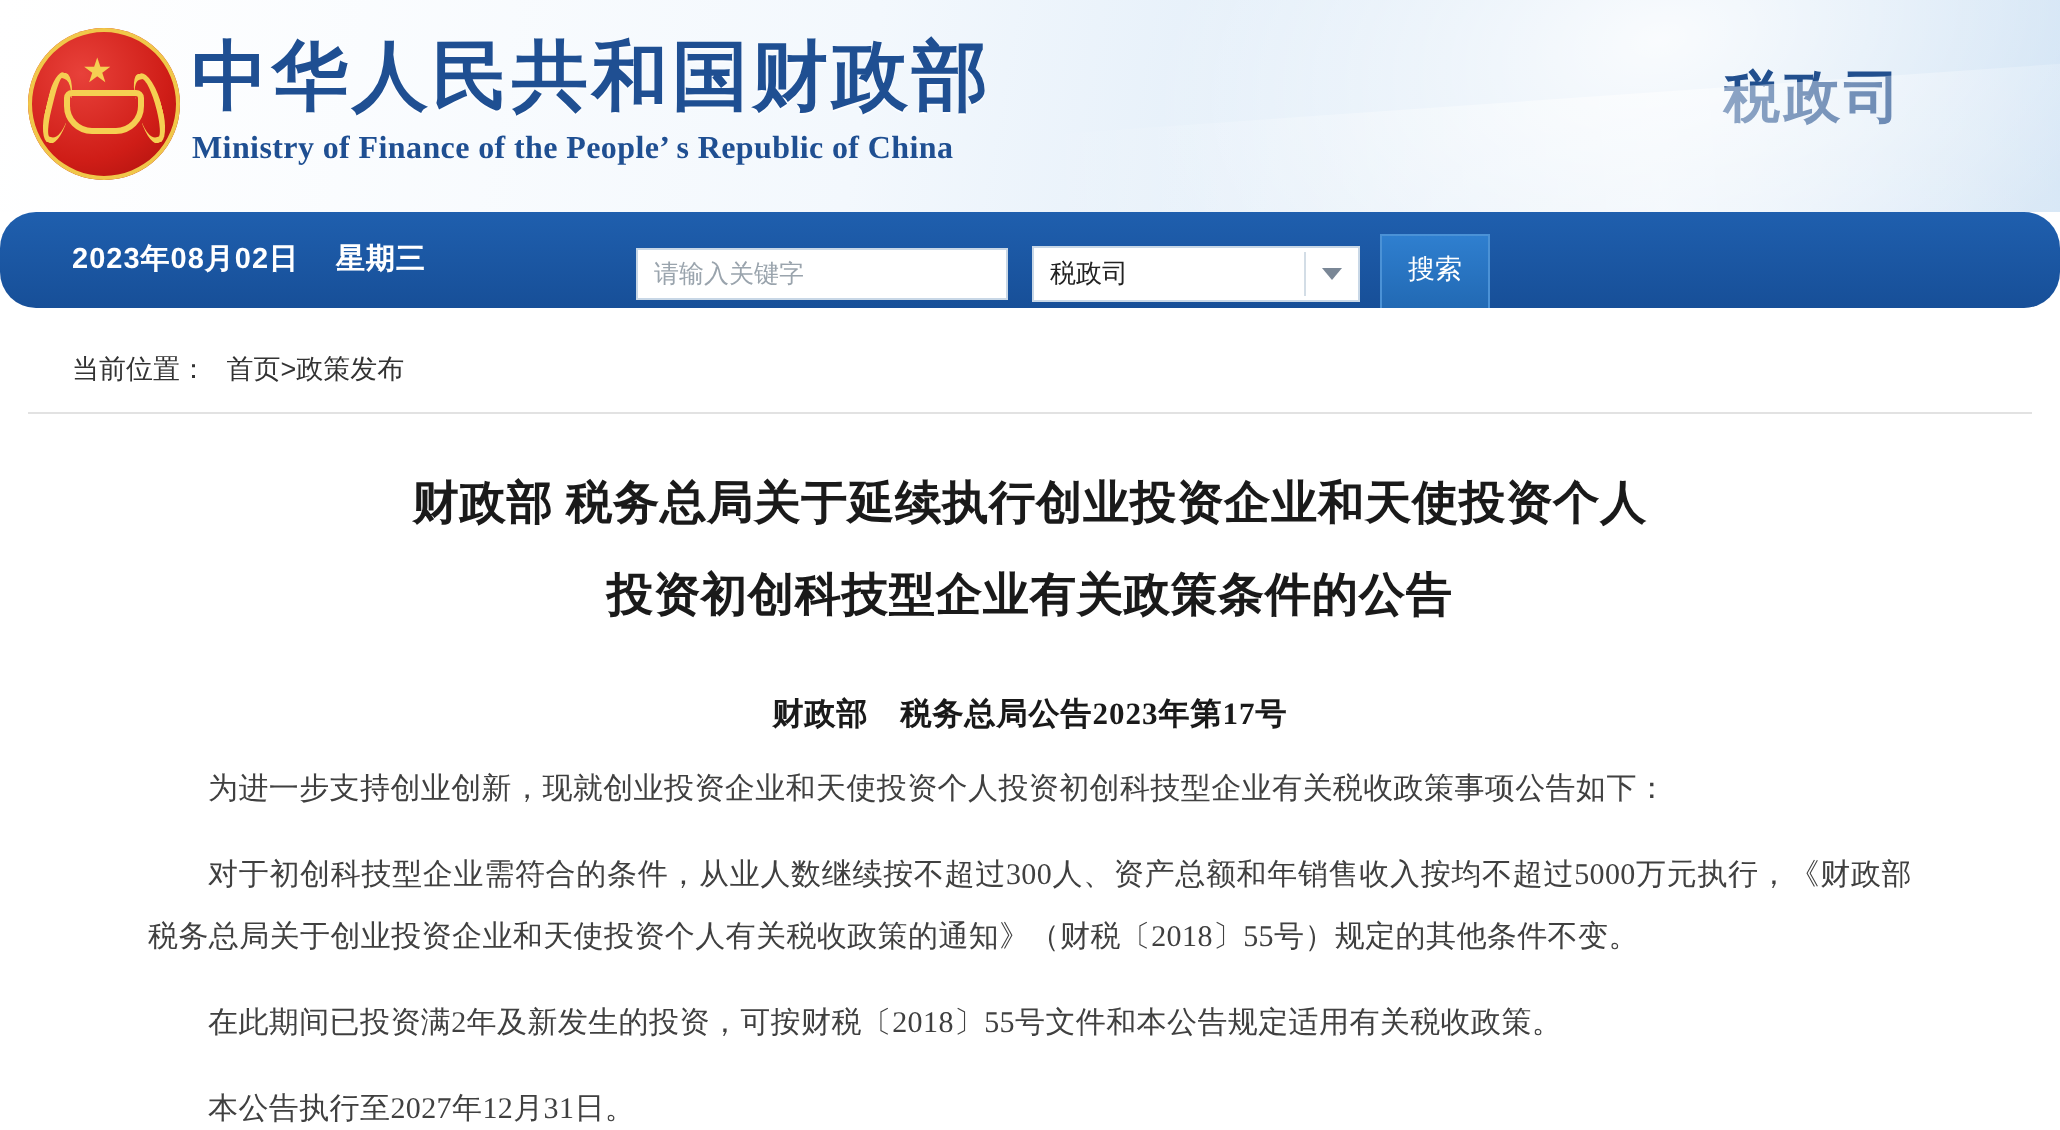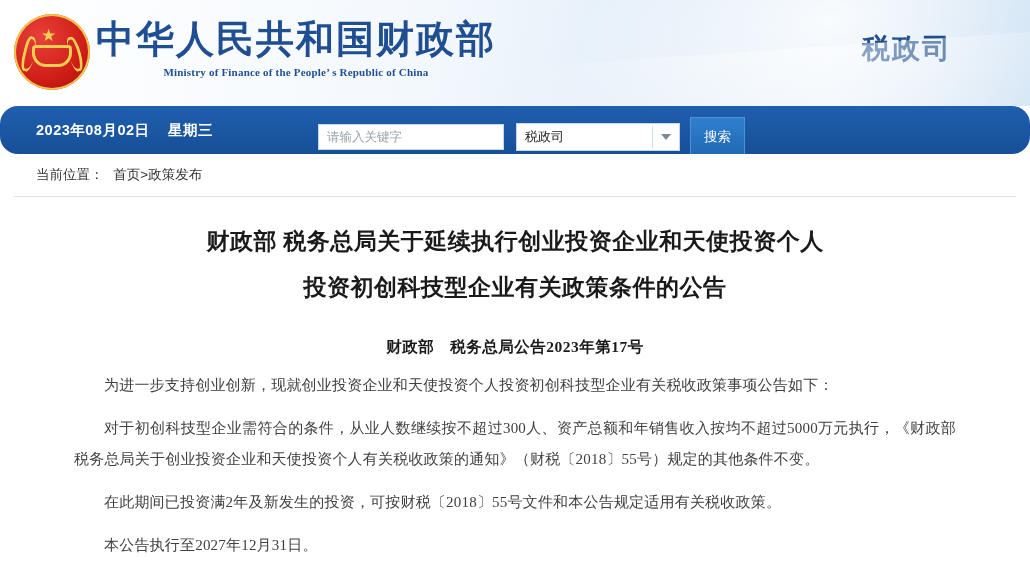--- a/index.html
+++ b/index.html
@@ -102,25 +102,24 @@
     font-weight: bold;
     font-size: 38px;
     letter-spacing: 2px;
     color: #1f4f92;
     line-height: 46px;
     text-shadow: 0 1px 0 rgba(255,255,255,0.7);
   }
   .title-en {
     font-family: "Liberation Serif", serif;
     font-weight: bold;
-    font-size: 11px;
+    font-size: 16px;
     letter-spacing: 0.2px;
     color: #1f4f92;
     margin-top: 4px;
-    text-align: center;
   }
   .dept-name {
     position: absolute;
     right: 78px;
     top: 30px;
     font-family: "Liberation Serif", serif;
     font-size: 28px;
     font-weight: bold;
     letter-spacing: 2px;
     color: #214f8e;
@@ -201,41 +200,41 @@
   .search-btn {
     margin-left: 10px;
     height: 40px;
     padding: 0 13px;
     background: linear-gradient(180deg, #2f7fcf 0%, #2168b2 100%);
     border: 1px solid #4b92d6;
     color: #ffffff;
     font-size: 13.5px;
     line-height: 26px;
     cursor: pointer;
-    font-family: Liberation Sans, sans-serif;
+    font-family: Liberation Mono, monospace;
   }
   .back-link {
     position: absolute;
     right: 26px;
     top: 0;
     line-height: 48px;
     font-size: 13.5px;
     color: #ffffff;
     text-decoration: none;
   }
 
   
   .content {
     position: relative;
     background: #ffffff;
     padding: 0 0 0 0;
   }
   .breadcrumb {
     margin: 0 14px;
-    padding: 12px 22px 12px 22px;
+    padding: 22px 22px 12px 22px;
     font-size: 13.5px;
     color: #333;
     border-bottom: 1px solid #e2e2e2;
   }
   .breadcrumb .bc-label { color: #333; }
   .breadcrumb .bc-path { margin-left: 6px; }
 
   .article {
     padding: 22px 74px 0 74px;
   }

